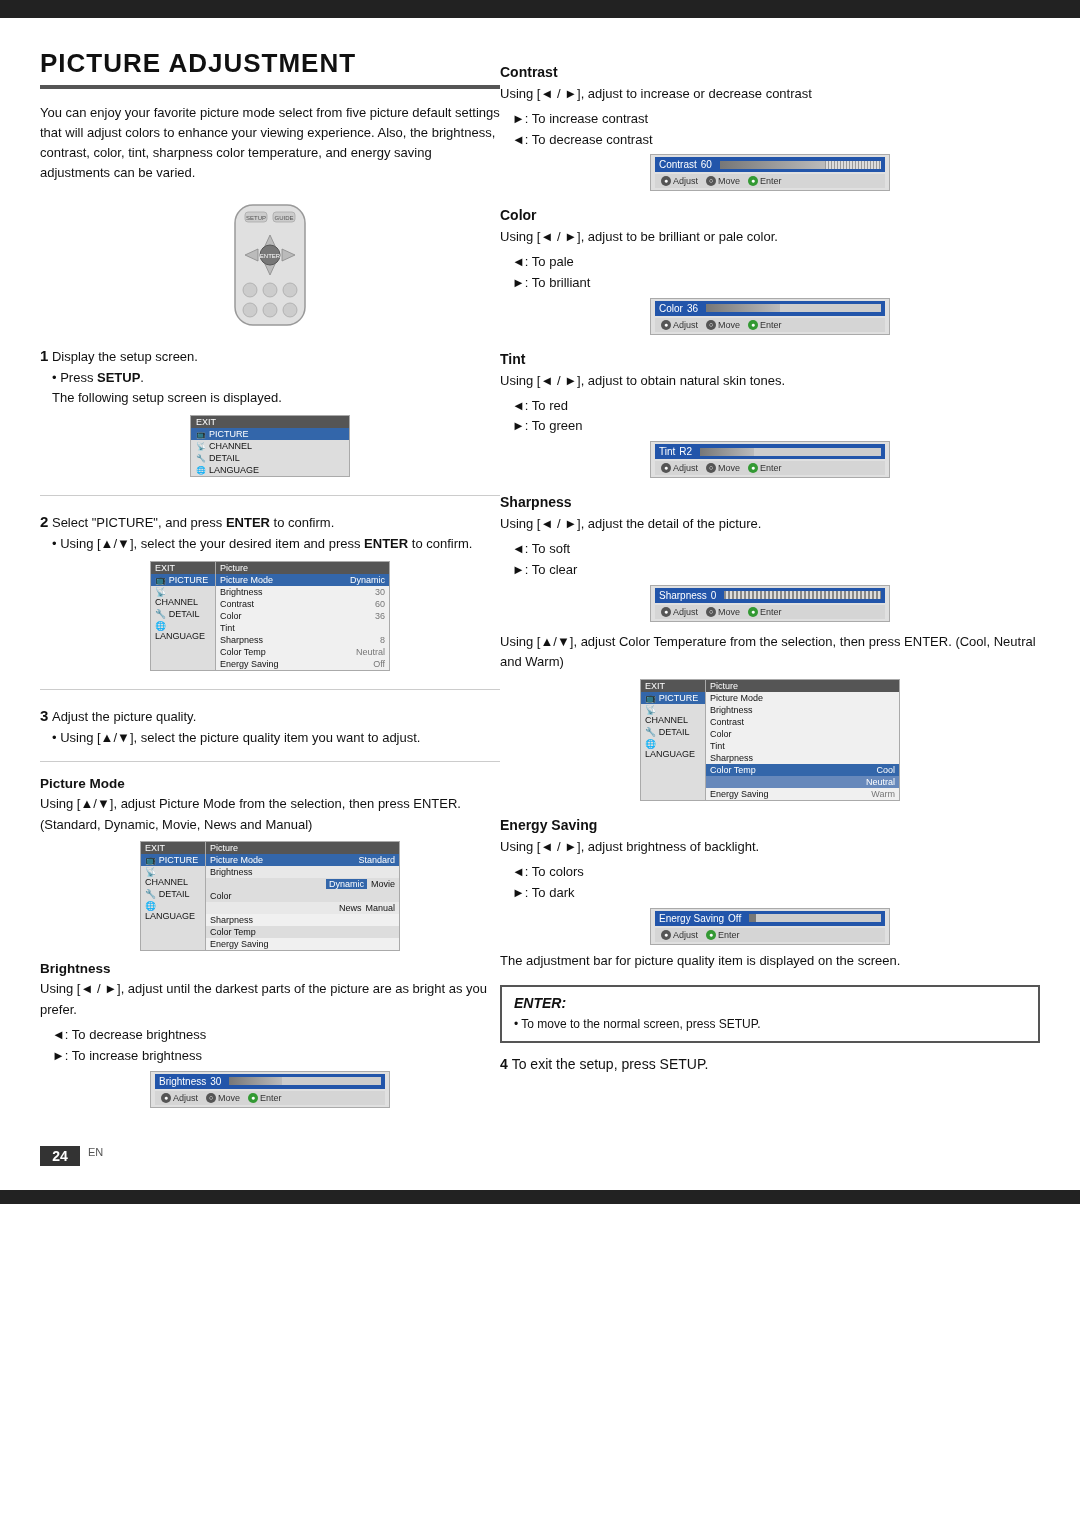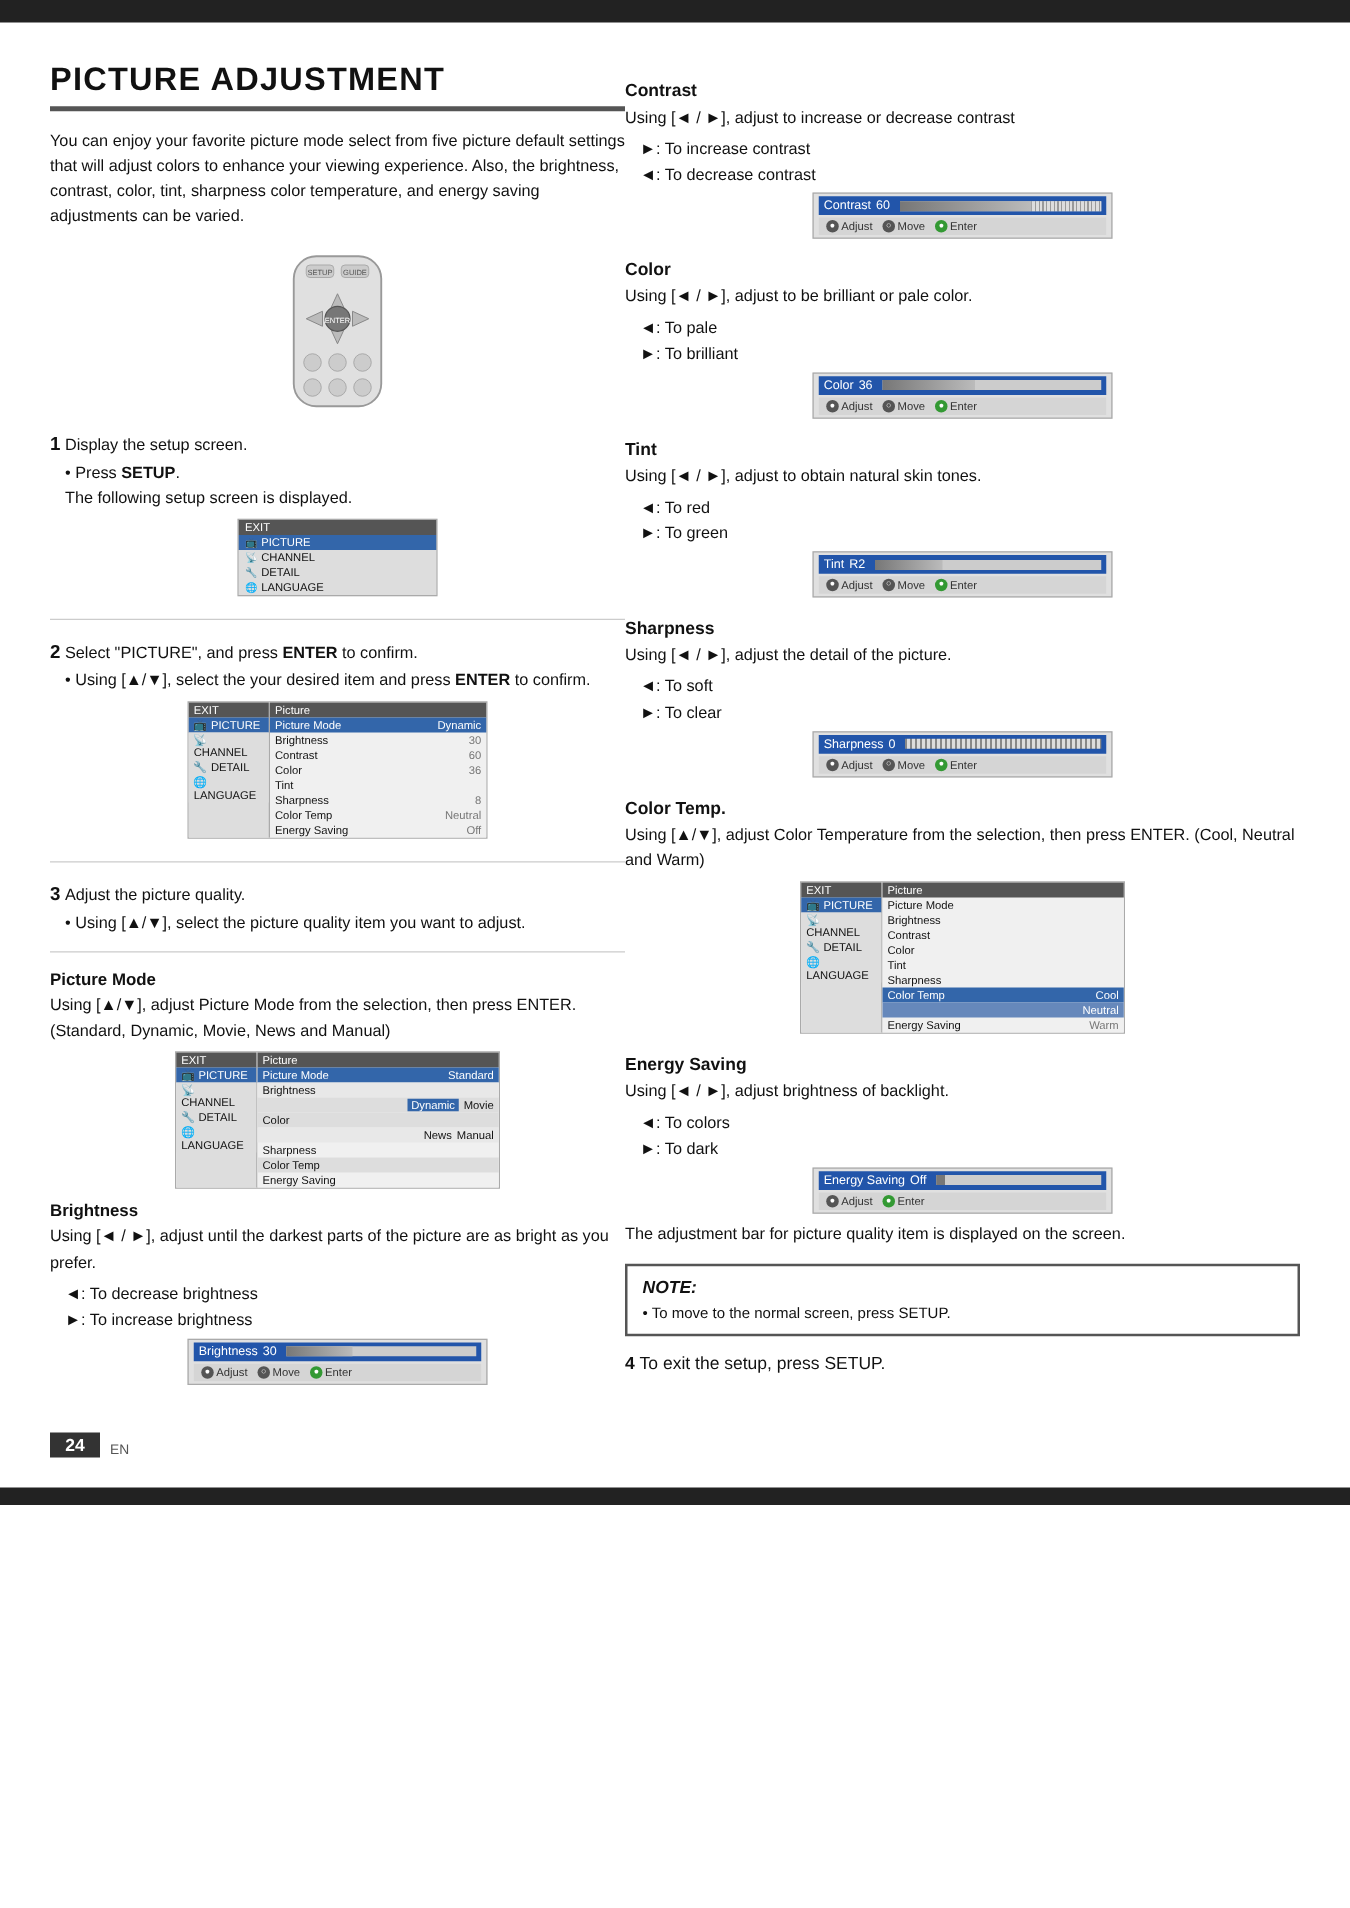--- a/index.html
+++ b/index.html
@@ -520,21 +520,20 @@
             </span>
           <span class="nav-icon">
               <span class="circle circle-green">●</span> 
               <span>Enter</span>
             </span>
         </div>
       </div>
     </div>
 
     <div style="margin-top:10px;">
-      <p class="section-title">Color Temp.</p>
       <p class="section-body">Using [▲/▼], adjust Color Temperature from the selection, then press ENTER. (Cool, Neutral and Warm)</p>
 
       <div style="display:flex; width:260px; margin:6px auto; border:1px solid #aaa; font-size:9px;">
         <div style="background:#ddd; width:65px; flex-shrink:0; border-right:1px solid #aaa;">
           <div style="background:#555;color:#fff;padding:1px 4px;">EXIT</div>
           <div style="background:#3366aa;color:#fff;padding:1px 4px;">📺 PICTURE</div>
           <div style="background:#ddd;padding:1px 4px;">📡 CHANNEL</div>
           <div style="background:#ddd;padding:1px 4px;">🔧 DETAIL</div>
           <div style="background:#ddd;padding:1px 4px;">🌐 LANGUAGE</div>
         </div>
@@ -596,29 +595,29 @@
               <span class="circle circle-green">●</span> 
               <span>Enter</span>
             </span>
         </div>
       </div>
 
       <p class="section-body" style="margin-top:6px; font-size:13px;">The adjustment bar for picture quality item is displayed on the screen.</p>
     </div>
 
     <div class="note-box" style="margin-top:14px;">
-      <p class="note-title">NOTE:</p>
+      <p class="note-title">ENTER:</p>
       <p class="note-text">• To move to the normal screen, press SETUP.</p>
     </div>
 
     <p class="step4">
       <b><span>4</span></b>&nbsp;<span>To exit the setup, press SETUP.</span>
     </p>
 
   </div>
 </div>
 
-<div style="display:flex; align-items:flex-end; padding:6px 40px 4px 40px; gap:8px;">
+<div style="display:flex; align-items:flex-start; padding:6px 40px 4px 40px; gap:8px;">
   <div class="page-num-box">24</div>
   <span class="en-label">EN</span>
 </div>
 
 <div class="bottom-bar"></div>
 
 </body></html>

